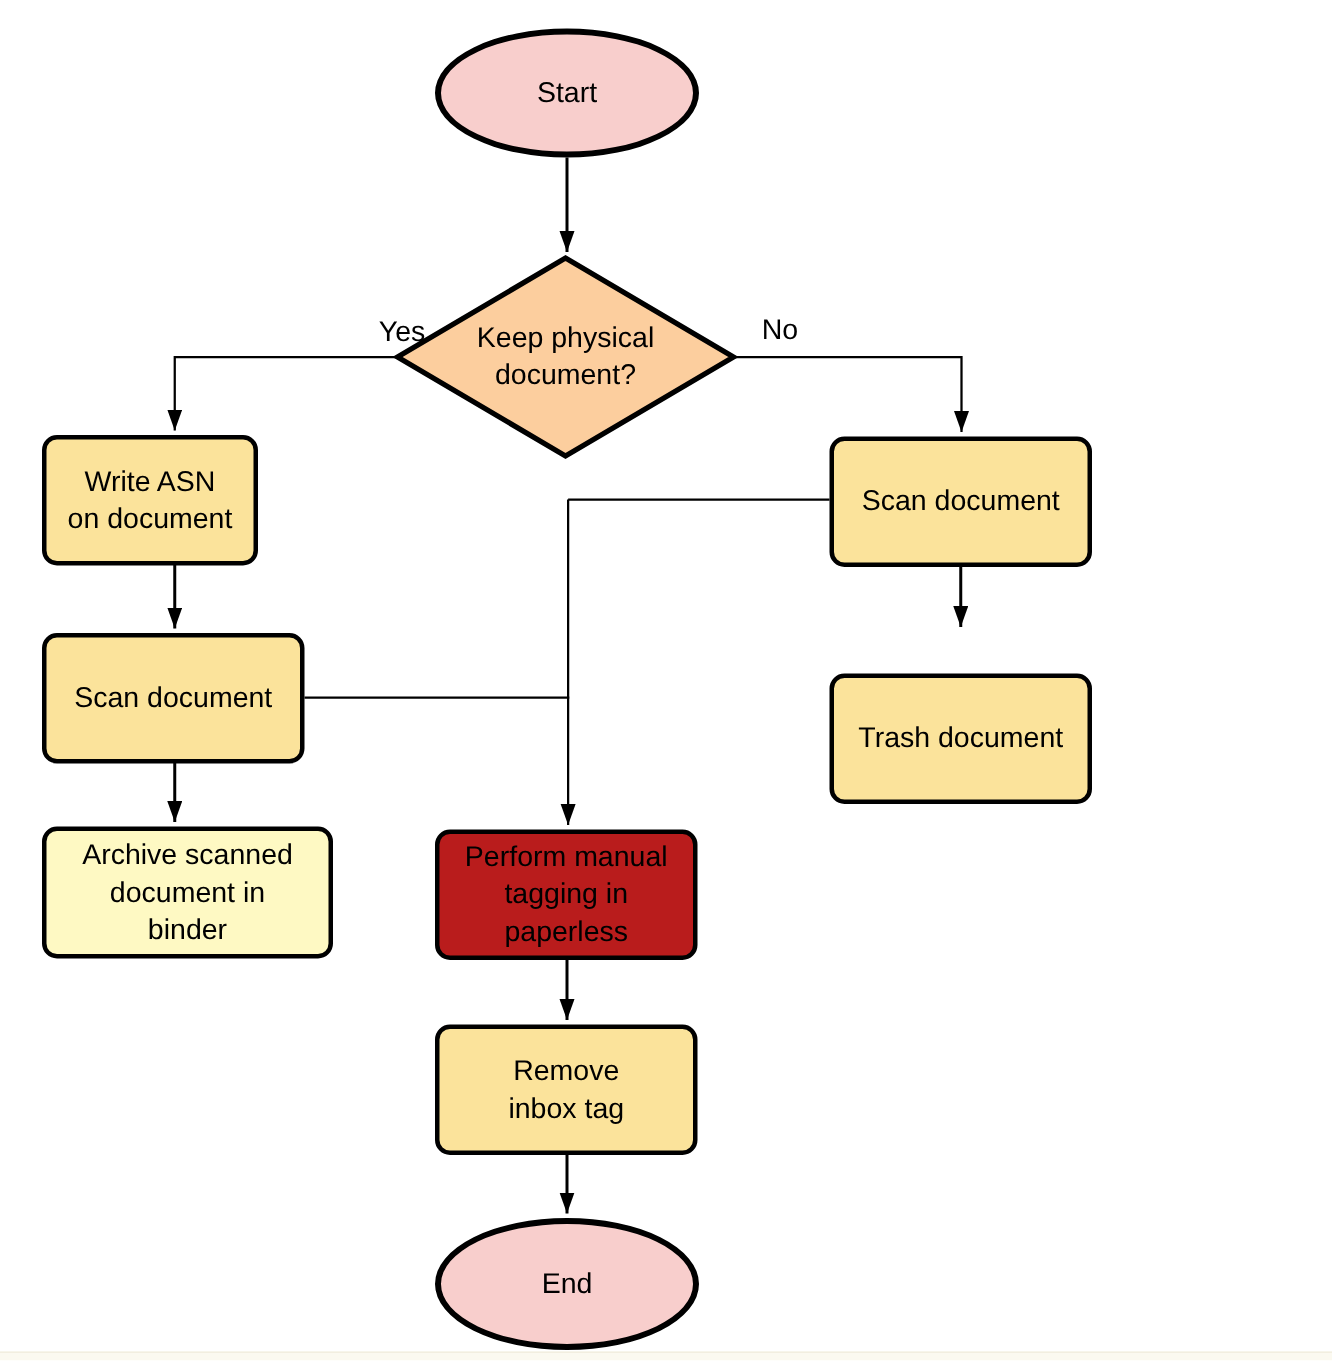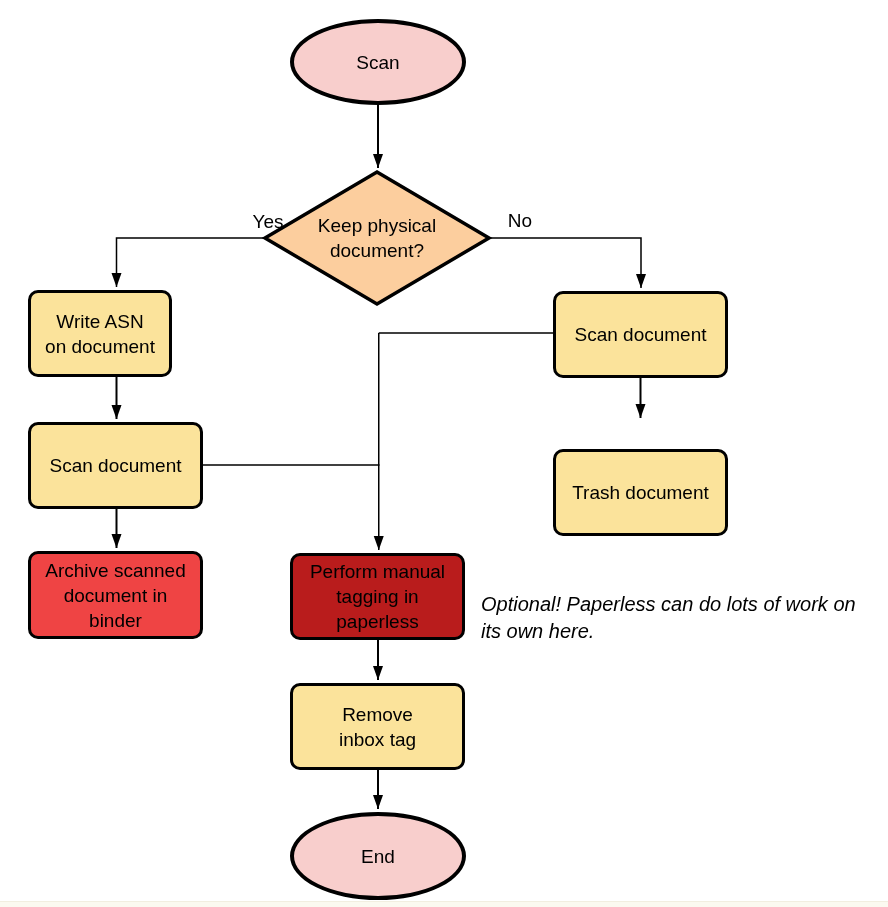--- a/index.html
+++ b/index.html
@@ -52,61 +52,59 @@
     <path d="M553,333 L378.75,333" stroke="#000" stroke-width="1.5" fill="none"></path>
     <path d="M203,465 L379.5,465" stroke="#000" stroke-width="1.5" fill="none"></path>
     <path d="M378.75,333 L378.75,550" stroke="#000" stroke-width="1.5" fill="none" marker-end="url(#arrow)"></path>
     <path d="M378,639 L378,680" stroke="#000" stroke-width="2" fill="none" marker-end="url(#arrow)"></path>
     <path d="M378,769 L378,809" stroke="#000" stroke-width="2" fill="none" marker-end="url(#arrow)"></path>
 
     <polygon points="377,172 489,238 377,304 265,238" stroke="#000" stroke-width="3.5" fill="#FCCE9E"></polygon>
   </svg>
 
   <div class="node terminator" style="left: 290px; top: 19px; width: 176px; height: 86px; background: rgb(248, 206, 204);">
-    <span>Scan</span>
+    <span>Start</span>
   </div>
 
   <div class="decision-label" style="left:297px; top:212px; width:160px; height:52px;">Keep physical
 document?</div>
 
   <div class="edge-label" style="left:205px; top:212px; width:46px;margin-left:40px;">Yes</div>
 
   <div class="edge-label" style="left:498px; top:211px; width:44px;">No</div>
 
   <div class="node" style="left: 28px; top: 290px; width: 144px; height: 87px; background: rgb(251, 227, 155);">
     <span>Write ASN
 on document</span>
   </div>
 
   <div class="node" style="left: 28px; top: 422px; width: 175px; height: 87px; background: rgb(251, 227, 155);">
     <span>Scan document</span>
   </div>
 
-  <div class="node" style="left: 28px; top: 551px; width: 175px; height: 88px; background: #ef4444;">
+  <div class="node" style="left: 28px; top: 551px; width: 194px; height: 88px; background: #fef9c3;">
     <span>Archive scanned
 document in
 binder</span>
   </div>
 
   <div class="node" style="left: 553px; top: 291px; width: 175px; height: 87px; background: rgb(251, 227, 155);">
     <span>Scan document</span>
   </div>
 
   <div class="node" style="left: 553px; top: 421px; width: 175px; height: 87px; background: rgb(251, 227, 155); margin-top: 28px;">
     <span>Trash document</span>
   </div>
 
   <div class="node" style="left: 290px; top: 553px; width: 175px; height: 87px; background: #b91c1c;">
     <span>Perform manual
 tagging in
 paperless</span>
   </div>
 
-  <div class="annotation">Optional! Paperless can do lots of work on
-its own here.</div>
 
   <div class="node" style="left: 290px; top: 683px; width: 175px; height: 87px; background: rgb(251, 227, 155);">
     <span>Remove
 inbox tag</span>
   </div>
 
   <div class="node terminator" style="left: 290px; top: 812px; width: 176px; height: 88px; background: rgb(248, 206, 204);">
     <span>End</span>
   </div>
 

